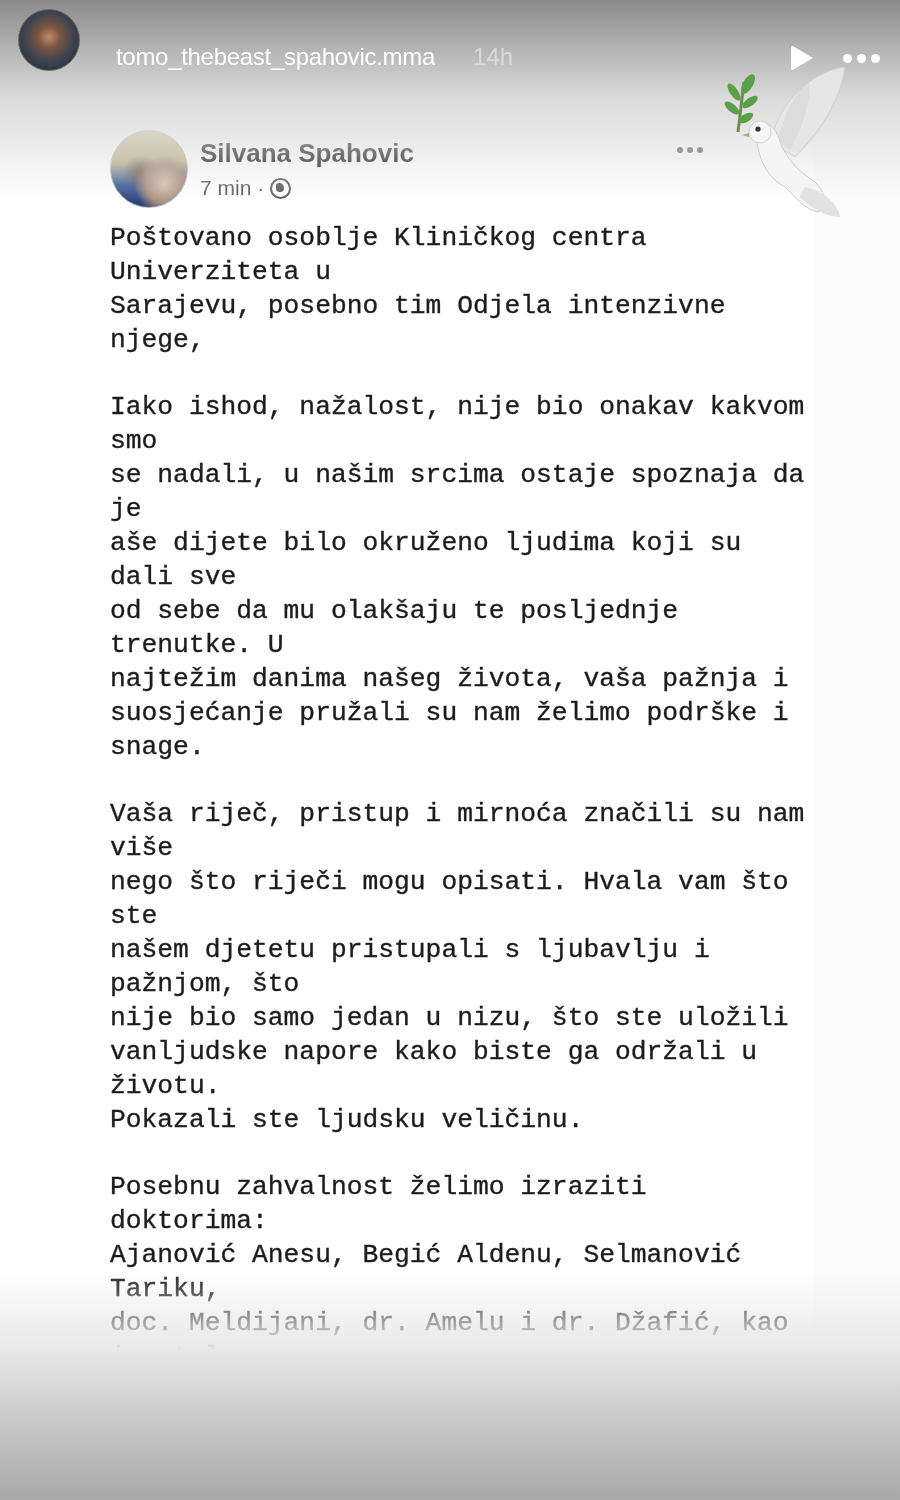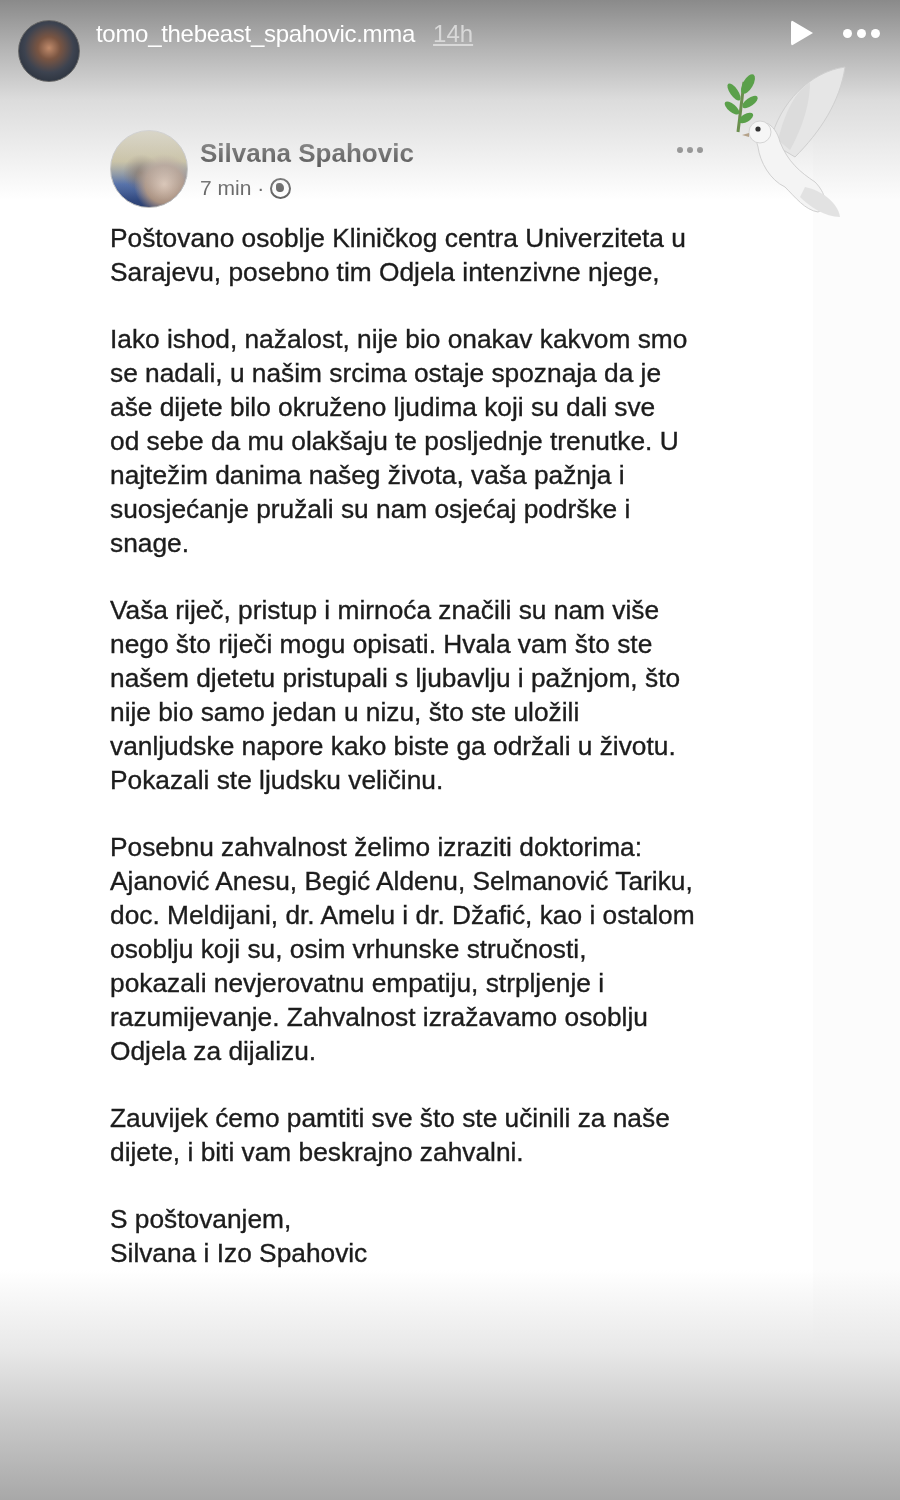--- a/index.html
+++ b/index.html
@@ -26,34 +26,34 @@
     pointer-events: none;
   }
   .bottom-shade {
     position: absolute; left: 0; bottom: 0; width: 900px; height: 230px;
     background: linear-gradient(to top, #a8a8a8 0%, #c9c9c9 35%, #e8e8e8 65%, rgba(255,255,255,0) 100%);
     pointer-events: none;
   }
 
   
   .story-header {
-    position: absolute; left: 18px; top: 20px; right: 20px; height: 58px;
-    display: flex; align-items: flex-start;
+    position: absolute; left: 18px; top: 13px; right: 20px; height: 58px;
+    display: flex; align-items: flex-end; gap: 20px;
   }
   .story-avatar {
     width: 60px; height: 60px; border-radius: 50%;
     background: radial-gradient(circle at 50% 45%, #c08a6a 0%, #7a5542 25%, #3d4350 55%, #1e2630 100%);
     border: 1px solid #666;
     flex: 0 0 auto;
   }
   .story-user {
     margin-left: 16px; color: #ffffff; font-size: 24px; letter-spacing: -0.3px;
   }
   .story-time {
-    margin-left: 18px; color: #d8d8d8; font-size: 24px; text-decoration: underline;
+    margin-left: 18px; color: #d8d8d8; font-size: 24px;
   }
   .story-actions {
     margin-left: auto; display: flex; align-items: center; gap: 30px;
   }
   .play-icon {
     width: 0; height: 0;
     border-top: 13px solid transparent; border-bottom: 13px solid transparent;
     border-left: 22px solid #ffffff;
     border-radius: 3px;
   }
@@ -96,21 +96,21 @@
   .post-more {
     position: absolute; left: 677px; top: 147px; display: flex; gap: 4px;
   }
   .post-more span { width: 6px; height: 6px; border-radius: 50%; background: #555; display: block; }
 
   .post-body {
     position: absolute; left: 110px; top: 221px; width: 700px;
     font-size: 26.3px; line-height: 34px; color: #1c1c1c; font-weight: normal;
     -webkit-text-stroke: 0.35px #1c1c1c;
   }
-  .post-body p { margin: 0 0 33px 0; white-space: pre-line; }
+  .post-body p { margin: 0 0 33px 0; white-space: pre-line; font-family: Liberation Mono, monospace; }
   .post-body p.sig { margin: 0; }
 </style>
 </head>
 <body>
 
 <div class="story">
   <div class="card-bg"></div>
   <div class="right-strip"></div>
 
   <div class="post-header">
@@ -129,21 +129,21 @@
   </div>
 
   <div class="post-body">
     <p>Poštovano osoblje Kliničkog centra Univerziteta u
 Sarajevu, posebno tim Odjela intenzivne njege,</p>
     <p>Iako ishod, nažalost, nije bio onakav kakvom smo
 se nadali, u našim srcima ostaje spoznaja da je
 aše dijete bilo okruženo ljudima koji su dali sve
 od sebe da mu olakšaju te posljednje trenutke. U
 najtežim danima našeg života, vaša pažnja i
-suosjećanje pružali su nam osjećaj podrške i
+suosjećanje pružali su nam želimo podrške i
 snage.</p>
     <p>Vaša riječ, pristup i mirnoća značili su nam više
 nego što riječi mogu opisati. Hvala vam što ste
 našem djetetu pristupali s ljubavlju i pažnjom, što
 nije bio samo jedan u nizu, što ste uložili
 vanljudske napore kako biste ga održali u životu.
 Pokazali ste ljudsku veličinu.</p>
     <p>Posebnu zahvalnost želimo izraziti doktorima:
 Ajanović Anesu, Begić Aldenu, Selmanović Tariku,
 doc. Meldijani, dr. Amelu i dr. Džafić, kao i ostalom

